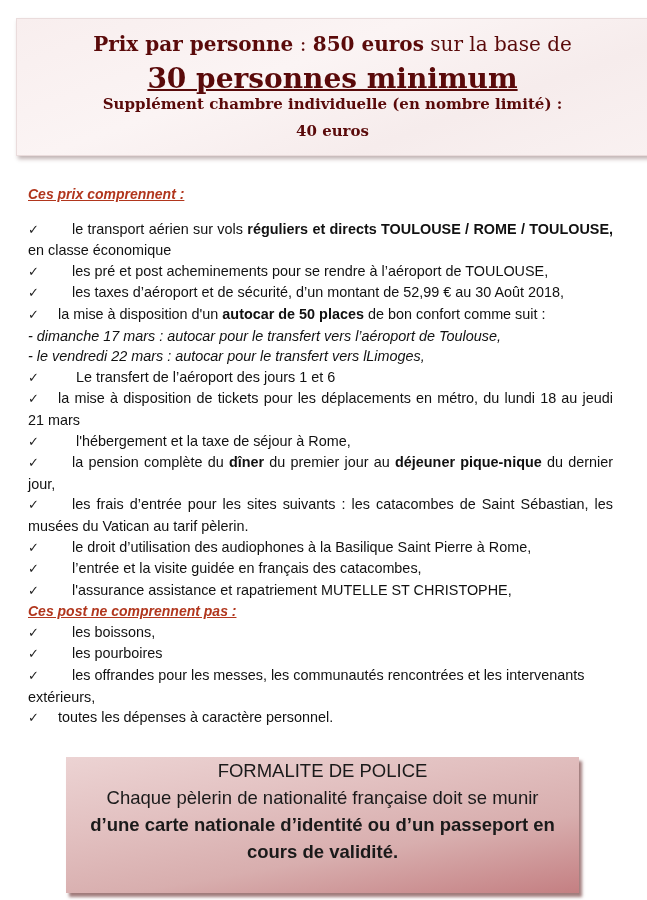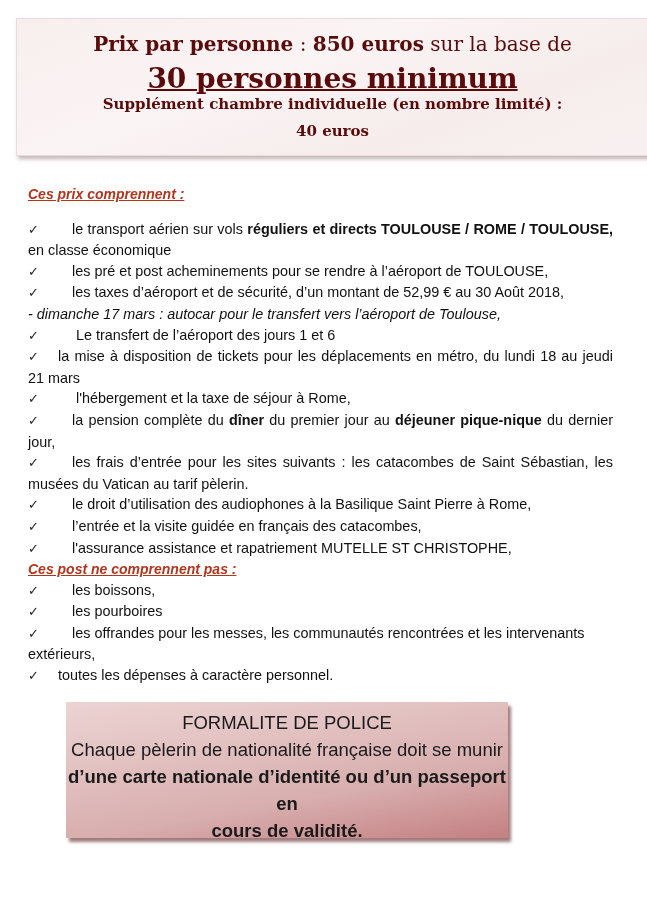--- a/index.html
+++ b/index.html
@@ -24,46 +24,48 @@
   .section { position: absolute; left: 28px; width: 585px; font-size: 14.4px; line-height: 20.6px; }
   .section-title { color: #b1361d; font-style: italic; font-weight: bold; text-decoration: underline; font-size: 14px; }
   .item { position: relative; text-align: justify; }
   .check { color: #222; font-size: 13px; display: inline-block; width: 44px; }
   .check.narrow { width: 30px; }
   .check.mid { width: 48px; }
   .sub { font-style: italic; }
   b { font-weight: bold; }
 
   .police-box {
-    position: absolute; left: 66px; top: 702px; width: 442px; height: 136px;
+    position: absolute; left: 66px; top: 757px; width: 513px; height: 136px;
     background: linear-gradient(170deg, #ecd3d3 0%, #e2c0c0 35%, #d8aeae 65%, #c47f82 100%);
     box-shadow: 3px 4px 3px rgba(130,80,80,0.75);
     text-align: center; color: #1a1a1a; font-size: 18.5px; line-height: 27px;
-    padding-top: 7px; box-sizing: border-box;
+    box-sizing: border-box;
   }
   .police-box .title { font-size: 18.5px; }
   .police-box .strong { font-weight: bold; }
 </style>
 </head>
 <body>
 
 <div class="price-box">
   <div class="price-line1"><b>Prix par personne</b><span class="normal"> : </span><b>850 euros</b><span class="normal"> sur la base de</span></div>
   <div class="price-line2">30 personnes minimum</div>
   <div class="price-line3">Supplément chambre individuelle (en nombre limité) :</div>
   <div class="price-line4">40 euros</div>
 </div>
 
 <div class="section" style="top:184px;">
   <div class="section-title">Ces prix comprennent :</div>
   <div style="height:14px"></div>
   <div class="item"><span class="check">✓</span><span>le transport aérien sur vols </span><b>réguliers et directs TOULOUSE / ROME / TOULOUSE,</b><span>  en classe économique</span></div>
   <div class="item"><span class="check">✓</span><span>les pré et post acheminements pour se rendre à l’aéroport de TOULOUSE,</span></div>
   <div class="item"><span class="check">✓</span><span>les taxes d’aéroport et de sécurité, d’un montant de 52,99 € au 30 Août 2018,</span></div>
+  <div class="item"><span class="check narrow">✓</span><span>la mise à disposition d'un </span><b>autocar de 50 places</b><span> de bon confort comme suit :</span></div>
   <div class="item sub">- dimanche 17 mars : autocar pour le transfert vers l’aéroport de Toulouse,</div>
+  <div class="item sub">- le vendredi 22 mars : autocar pour le transfert vers lLimoges,</div>
   <div class="item"><span class="check mid">✓</span><span>Le transfert de l’aéroport des jours 1 et 6</span></div>
   <div class="item"><span class="check narrow">✓</span><span>la mise à disposition de tickets pour les déplacements en métro, du lundi 18 au jeudi 21 mars</span></div>
   <div class="item"><span class="check mid">✓</span><span>l'hébergement et la taxe de séjour à Rome,</span></div>
   <div class="item"><span class="check">✓</span><span>la pension complète du </span><b>dîner</b><span> du premier jour au </span><b>déjeuner pique-nique</b><span> du dernier jour,</span></div>
   <div class="item"><span class="check">✓</span><span>les frais d’entrée pour les sites suivants : les catacombes de Saint Sébastian, les musées du Vatican au tarif pèlerin.</span></div>
   <div class="item"><span class="check">✓</span><span>le droit d’utilisation des audiophones à la Basilique Saint Pierre à Rome,</span></div>
   <div class="item"><span class="check">✓</span><span>l’entrée et la visite guidée en français des catacombes,</span></div>
   <div class="item"><span class="check">✓</span><span>l'assurance assistance et rapatriement MUTELLE ST CHRISTOPHE,</span></div>
 
   <div class="section-title">Ces post ne comprennent pas :</div>

